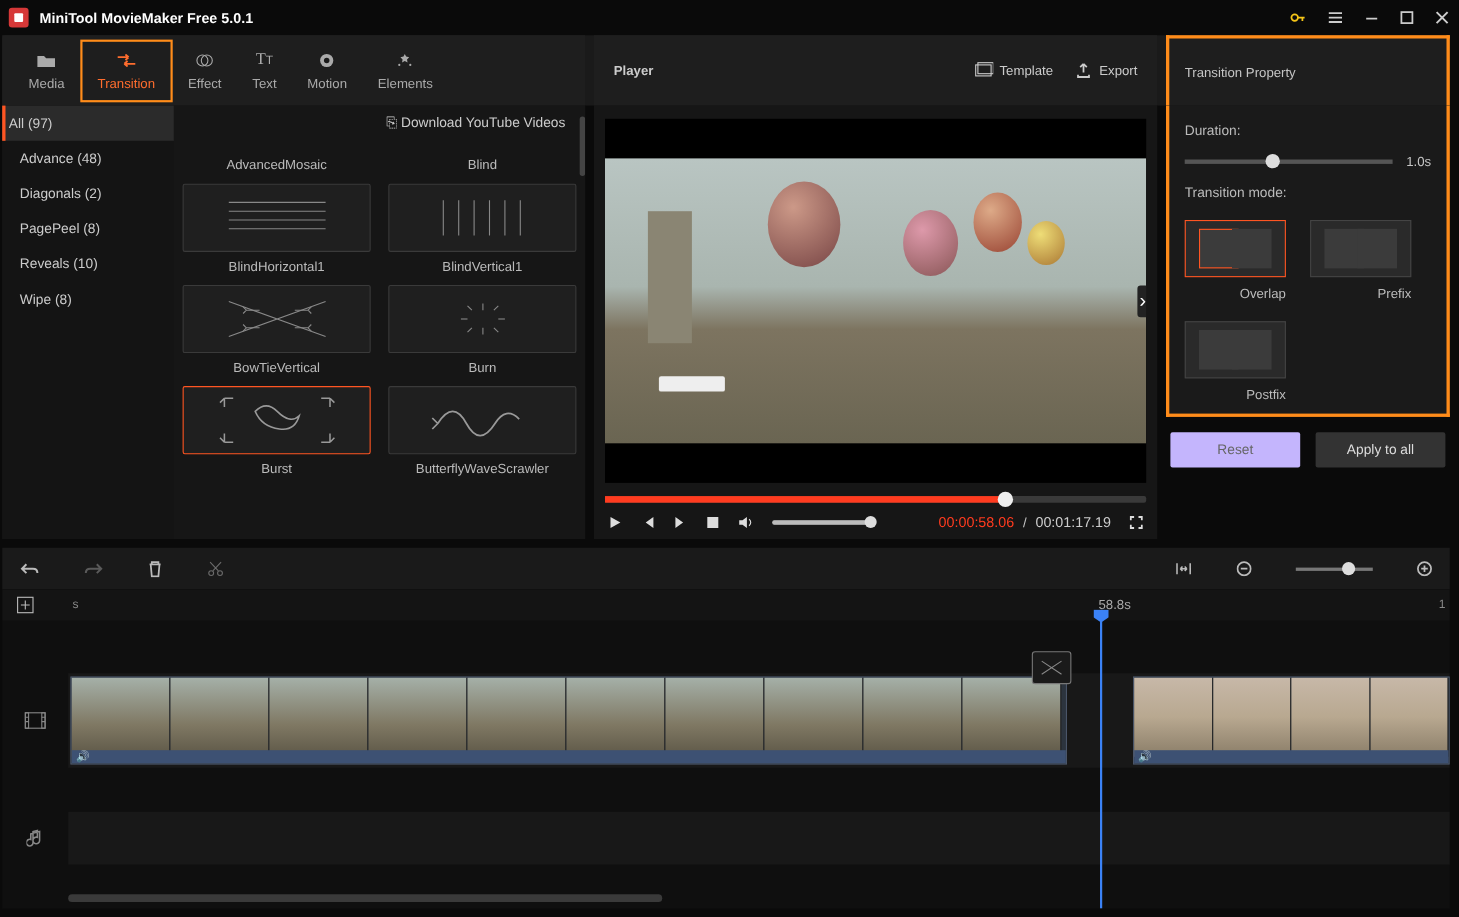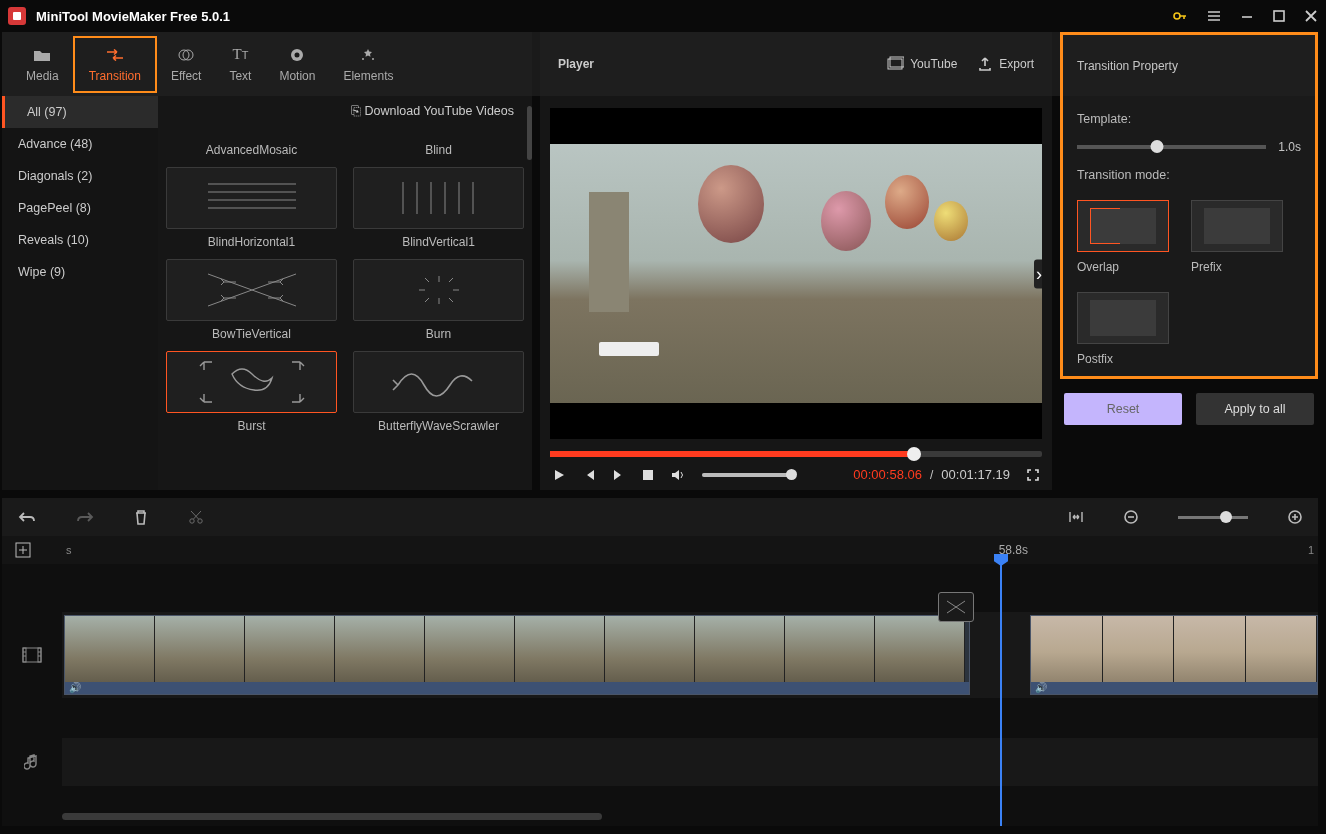--- a/index.html
+++ b/index.html
@@ -25,21 +25,21 @@
 .hdr-btn { display:flex; align-items:center; gap:6px; margin-left:20px; cursor:pointer; }
 .prop-header { width:258px; background:#1e1e1e; margin-left:8px; display:flex; align-items:center; padding:0 14px; border:3px solid #ff8c1a; border-bottom:none; }
 
 
 .main { display:flex; height:394px; margin:0 8px 0 2px; gap:8px; }
 
 
 .left { width:530px; background:#161616; display:flex; }
 .categories { width:156px; background:#141414; }
 .cat-item { padding:9px 16px; cursor:pointer; color:#ccc; font-size:12.5px; }
-.cat-item.active { background:#2b2b2b; border-left:3px solid #ff5522; padding-left:22px; }
+.cat-item.active { background:#2b2b2b; border-left:3px solid #ff5522; padding-left:3px; }
 .thumbs-area { flex:1; padding:0 8px 4px 8px; overflow:hidden; position:relative; }
 .dl-link { text-align:right; padding:8px 10px 8px 0; color:#ccc; cursor:pointer; font-size:12.5px; }
 .dl-link::before { content:"⎘ "; }
 .thumb-grid { display:grid; grid-template-columns:1fr 1fr; gap:10px 16px; }
 .thumb-cell { text-align:center; }
 .thumb-cell .label { margin-top:6px; color:#bbb; font-size:12px; }
 .thumb-box { height:62px; background:#1f1f1f; border:1px solid #3a3a3a; border-radius:2px; display:flex; align-items:center; justify-content:center; color:#777; }
 .thumb-box.selected { border:1.5px solid #ff5522; }
 .thumb-box.first { height:10px; background:transparent; border:none; }
 .scroll-ind { position:absolute; right:0; top:10px; width:5px; height:54px; background:#444; border-radius:3px; }
@@ -70,21 +70,21 @@
 .time-cur { color:#ff3b1f; font-size:13px; }
 .time-tot { color:#ccc; font-size:13px; }
 
 
 .props { width:258px; background:#1a1a1a; border:3px solid #ff8c1a; border-top:none; padding:16px 14px 10px 14px; display:flex; flex-direction:column; gap:14px; }
 .prop-label { color:#bbb; font-size:12.5px; }
 .dur-row { display:flex; align-items:center; gap:12px; }
 .slider { flex:1; height:4px; background:#555; position:relative; }
 .slider-knob { position:absolute; top:-5px; left:42%; width:13px; height:13px; background:#ddd; border-radius:50%; transform:translateX(-50%); }
 .modes { display:flex; flex-wrap:wrap; gap:18px 22px; margin-top:4px; }
-.mode { text-align:left; }
+.mode { text-align:right; }
 .mode-box { width:92px; height:52px; background:#2a2a2a; border:1px solid #444; display:flex; align-items:center; justify-content:center; gap:0; padding:6px; cursor:pointer; }
 .mode-box.selected { border:1.5px solid #ff5522; }
 .mode-sq { width:36px; height:36px; background:#3b3b3b; }
 .mode-sq + .mode-sq { margin-left:-6px; }
 .mode-box.selected .mode-sq:first-child { border:1px solid #ff5522; }
 .mode .lbl { margin-top:8px; font-size:12px; color:#bbb; }
 .btn { flex:1; padding:9px 0; text-align:center; background:#333; border:none; color:#ddd; border-radius:2px; cursor:pointer; font-size:12.5px; }
 .btn.disabled { background:#c4b5fd; color:#666; }
 .props-outer { width:258px; display:flex; flex-direction:column; }
 .prop-btn-row { display:flex; gap:14px; padding:14px 4px 0 4px; }
@@ -216,21 +216,21 @@
   </div>
   <div class="player-header">
     <div class="title">Player</div>
     <div class="hdr-btn">
       <span>
           <svg width="18" height="18" viewBox="0 0 18 18">
             <rect x="2" y="4" width="14" height="10" fill="none" stroke="currentColor"></rect>
             <rect x="4" y="2" width="14" height="10" fill="none" stroke="currentColor"></rect>
           </svg>
         </span>
-      <span>YouTube</span>
+      <span>Template</span>
     </div>
     <div class="hdr-btn">
       <span>
           <svg width="16" height="16" viewBox="0 0 16 16">
             <path d="M8 2v8M8 2l-3 3M8 2l3 3M3 12v2h10v-2" fill="none" stroke="currentColor" stroke-width="1.6"></path>
           </svg>
         </span>
       <span>Export</span>
     </div>
   </div>
@@ -241,21 +241,21 @@
 
 <div class="main">
 
   <div class="left">
     <div class="categories">
       <div class="cat-item active">All (97)</div>
       <div class="cat-item">Advance (48)</div>
       <div class="cat-item">Diagonals (2)</div>
       <div class="cat-item">PagePeel (8)</div>
       <div class="cat-item">Reveals (10)</div>
-      <div class="cat-item">Wipe (9)</div>
+      <div class="cat-item">Wipe (8)</div>
     </div>
     <div class="thumbs-area">
       <div class="scroll-ind"></div>
       <div class="dl-link">Download YouTube Videos</div>
       <div class="thumb-grid">
         <div class="thumb-cell">
             <div class="thumb-box first"></div>
             <div class="label">AdvancedMosaic</div>
           </div>
         <div class="thumb-cell">
@@ -402,21 +402,21 @@
       <span class="ctrl-btn">
           <svg width="14" height="14" viewBox="0 0 14 14">
             <path d="M2 5V2h3M12 5V2H9M2 9v3h3M12 9v3H9" fill="none" stroke="currentColor" stroke-width="1.6"></path>
           </svg>
         </span>
     </div>
   </div>
 
   <div class="props-outer">
     <div class="props">
-      <div class="prop-label">Template:</div>
+      <div class="prop-label">Duration:</div>
       <div class="dur-row">
         <div class="slider">
             <div class="slider-knob"></div>
           </div>
         <span>1.0s</span>
       </div>
       <div class="prop-label">Transition mode:</div>
       <div class="modes">
         <div class="mode">
           <div class="mode-box selected">

